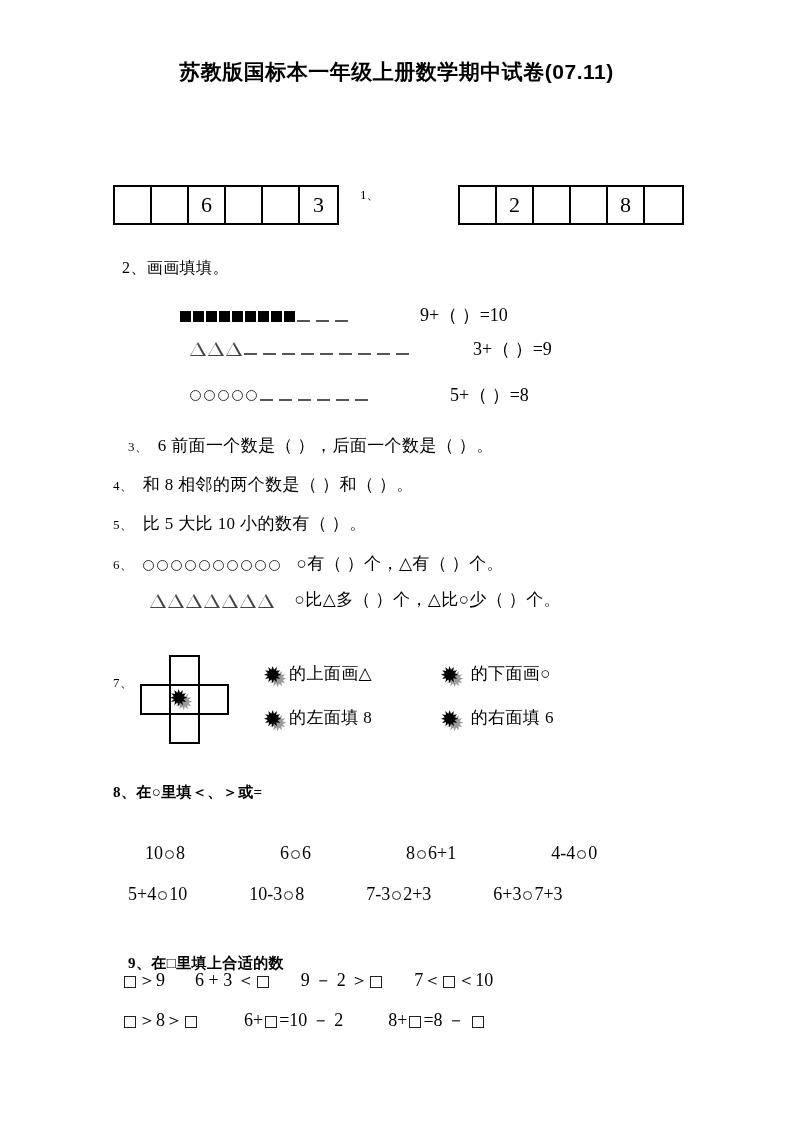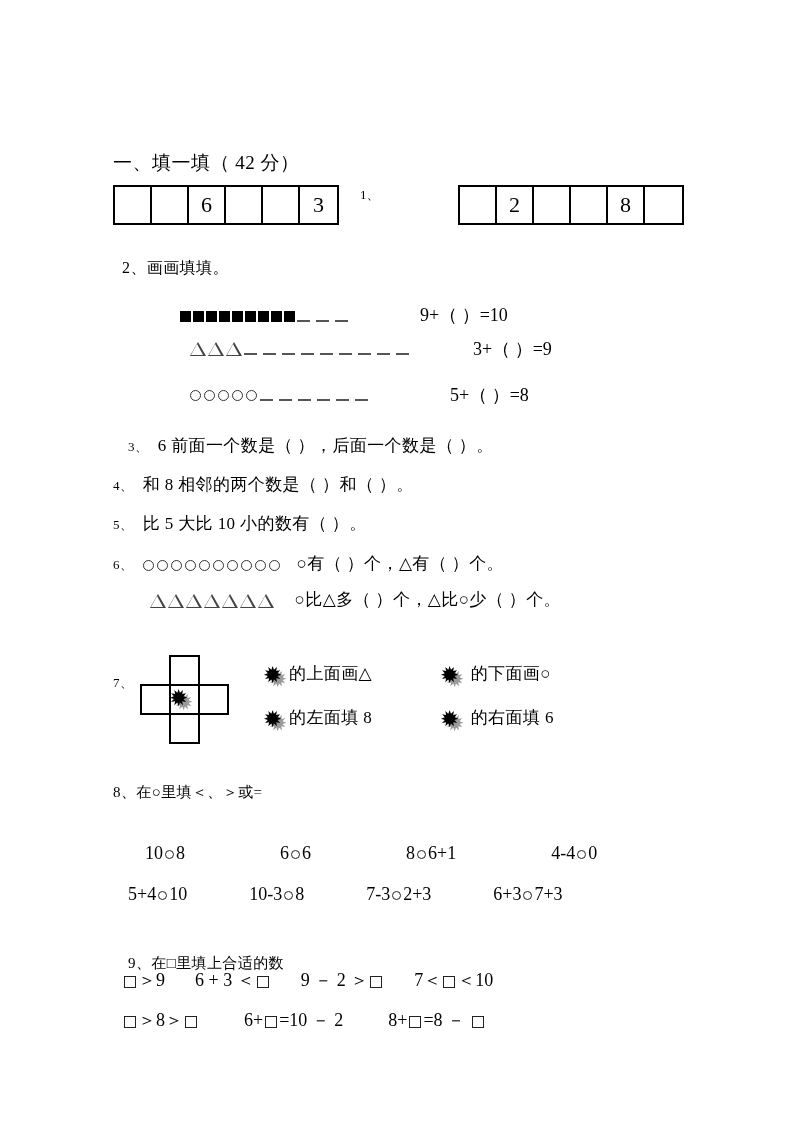--- a/index.html
+++ b/index.html
@@ -223,29 +223,29 @@
   }
   .boxsq {
     display: inline-block;
     width: 12px;
     height: 12px;
     border: 1.3px solid #222;
     margin: 0 2px;
     vertical-align: middle;
     box-sizing: border-box;
   }
-  .small-head { font-size: 15px; }
+  .small-head { font-size: 15px; font-weight: bold; }
 </style>
 </head>
 <body>
 
 <div class="page">
 
-
-  <div class="section-heading">一、填一填（ 42 分）</div>
+  <div class="doc-title">苏教版国标本一年级上册数学期中试卷(07.11)</div>
+
 
   <div class="strip" id="strip-a">
       <div class="cell"></div>
       <div class="cell"></div>
       <div class="cell">6</div>
       <div class="cell"></div>
       <div class="cell"></div>
       <div class="cell">3</div>
     </div>
   <div class="q1-marker">1、</div>

